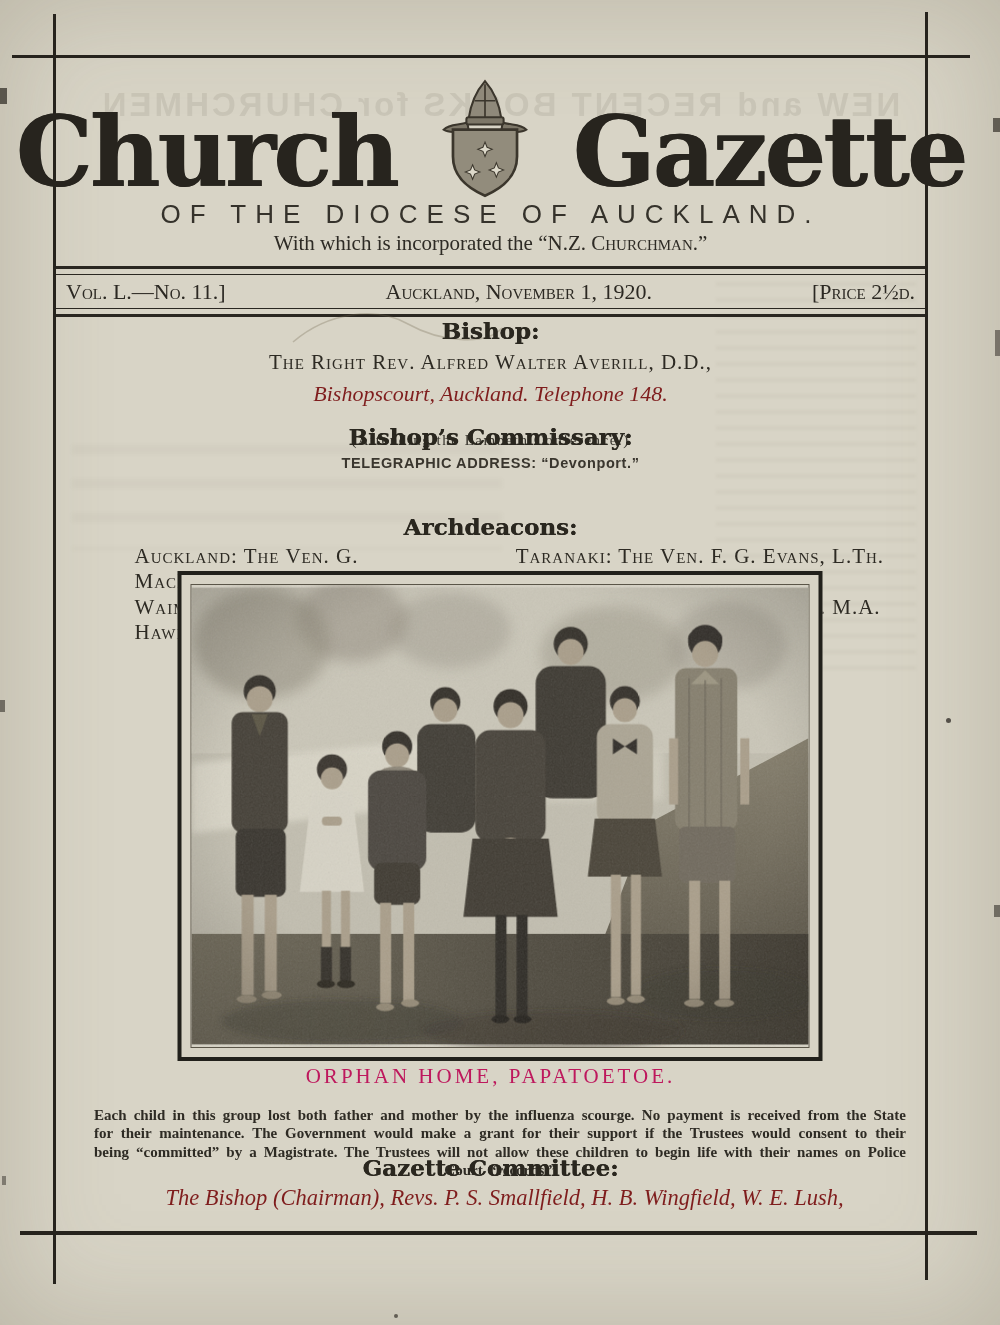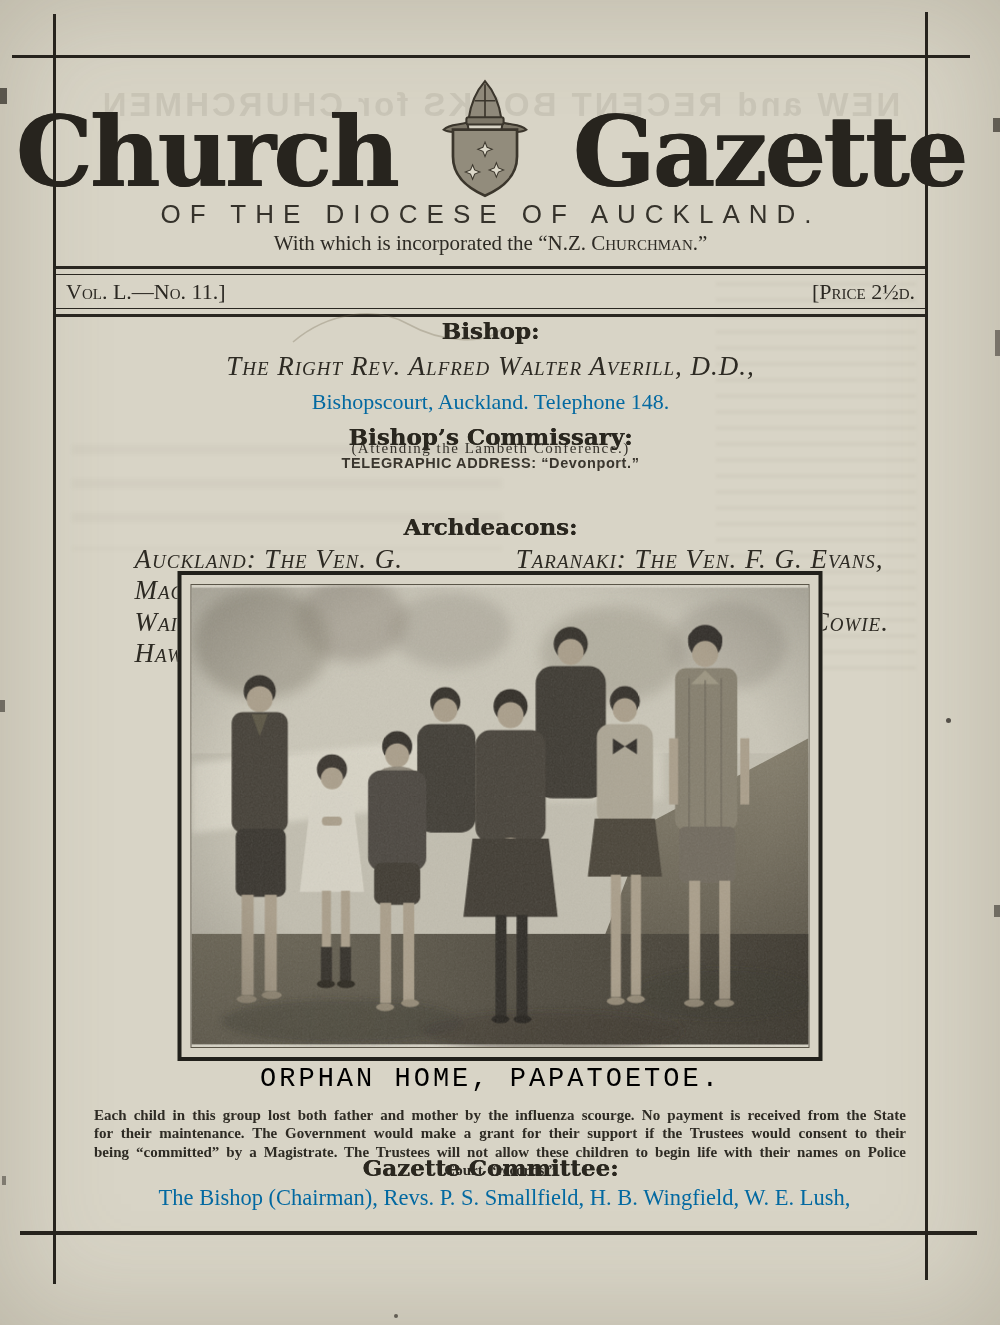--- a/index.html
+++ b/index.html
@@ -43,43 +43,43 @@
   .rule-pair-bot{height:5px;border-top:1px solid #2a2721;border-bottom:3px solid #2a2721;}
   .dateline-row{
     display:flex;justify-content:space-between;align-items:flex-end;
     padding:4px 10px 3px 10px;font-size:22px;font-variant-caps:small-caps;color:#2b2822;
   }
   .dateline-row .cell{white-space:nowrap;}
 
   
   .gothic{font-family:"DejaVu Serif",serif;font-weight:700;font-size:23px;
           letter-spacing:0;color:#2a271f;text-shadow:.4px 0 #2a271f;}
-  .sc-line{font-variant-caps:small-caps;font-size:27px;letter-spacing:1px;color:#2d2a23;font-style:italic;}
-  .plain-line{font-size:22px;color:#0369a1;}
+  .sc-line{font-variant-caps:small-caps;font-size:21px;letter-spacing:1px;color:#2d2a23;}
+  .plain-line{font-size:22px;color:#7f1d1d;font-style:italic;}
   .note-line{font-size:15px;letter-spacing:1.5px;color:#35322b;margin-top:20px;}
   .sans-line{font-family:"Liberation Sans","DejaVu Sans",sans-serif;
              font-size:14.5px;font-weight:700;letter-spacing:.6px;color:#3a362e;}
   .bishop{top:314px;line-height:1.45;}
   .commissary{top:421px;line-height:1.4;}
   .archdeacons{top:489px;margin-top:24px;}
   .arch-grid{
     display:grid;grid-template-columns:47% 53%;row-gap:1px;
     width:828px;margin:4px auto 0 auto;text-align:left;
   }
   .arch-grid .cell{padding-left:58px;}
   .arch-grid .cell.right{padding-left:50px;}
 
   
   .photo-block{
     position:absolute;top:571px;left:50%;transform:translateX(-50%);
     border:4px solid #21201b;background:#d7d3c5;padding:9px;
   }
   .photo-inner{border:1px solid #5a5548;line-height:0;}
-  .caption{top:1064px;font-family:Liberation Mono, monospace;
-           font-size:27px;letter-spacing:3px;color:#000000;}
+  .caption{top:1064px;font-family:Liberation Serif, serif;
+           font-size:21px;letter-spacing:3px;color:#be185d;}
   .photo-desc{
     top:1091px;left:50%;transform:translateX(-50%);width:812px;
     font-size:15px;font-weight:700;line-height:1.22;word-spacing:2.5px;
     text-align:justify;text-align-last:center;color:#2e2b24;position:absolute;
   }
 
   
   .committee{top:1152px;line-height:1.35;}
   .committee .plain-line{font-size:22.5px;margin-left:28px;}
 
@@ -148,20 +148,21 @@
     <div class="abs subtitle">OF THE DIOCESE OF AUCKLAND.</div>
 
     <div class="abs incorporated">
       <span>With which is incorporated the “</span><span class="sc">N.Z. Churchman.</span><span>”</span>
     </div>
 
     <div class="abs dateline">
       <div class="rule-pair-top"></div>
       <div class="dateline-row">
         <span class="cell">Vol. L.—No. 11.]</span>
+        <span class="cell">Auckland, November 1, 1920.</span>
         <span class="cell">[Price 2½d.</span>
       </div>
       <div class="rule-pair-bot"></div>
     </div>
 
     <svg class="squiggle" width="220" height="60">
       <path d="M5 42 C 40 12, 88 6, 120 24 S 198 46, 214 28" fill="none" stroke="rgba(112,102,80,.30)" stroke-width="1.6"></path>
     </svg>
 
     <div class="abs bishop">

